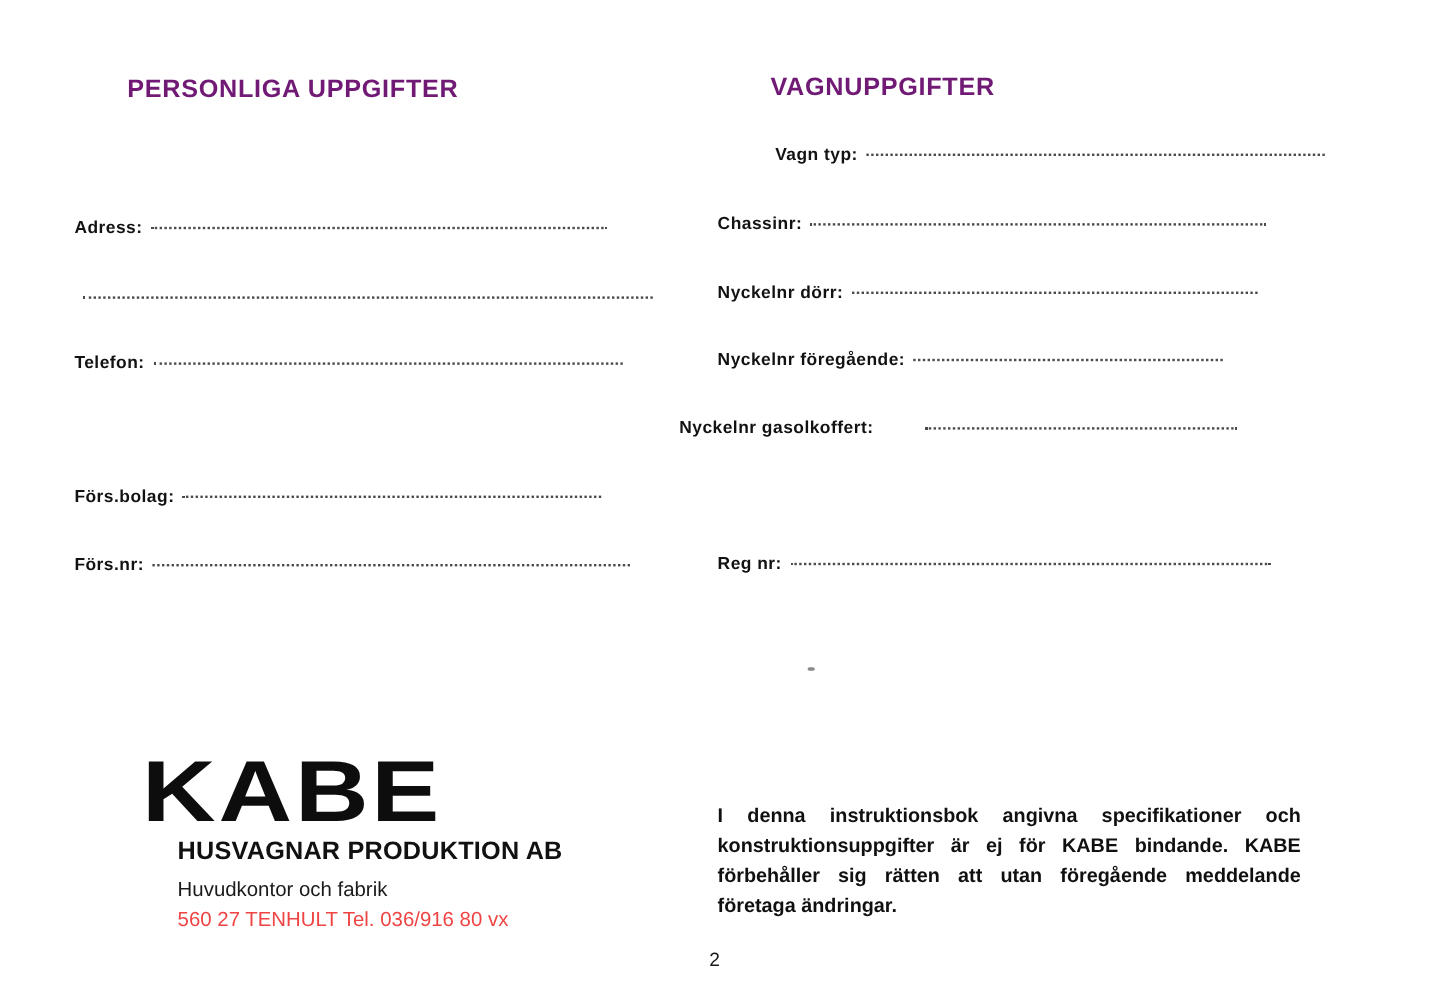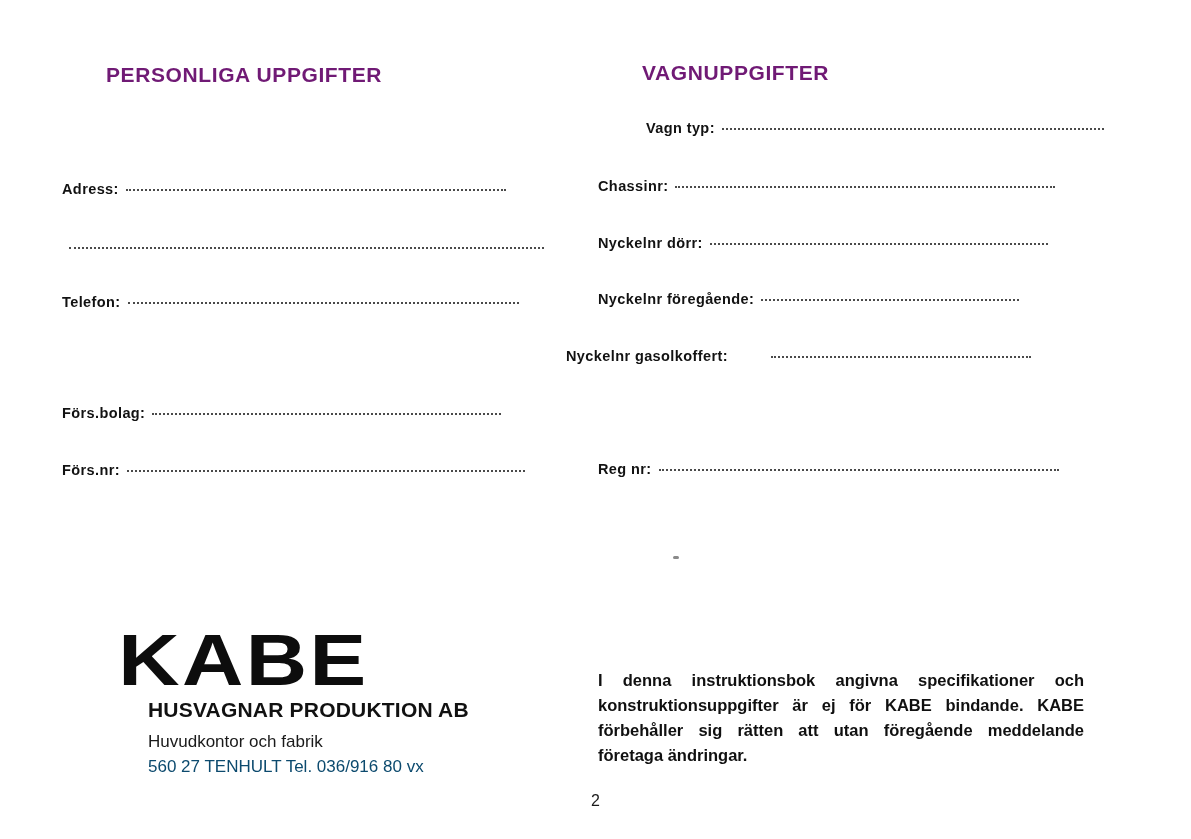--- a/index.html
+++ b/index.html
@@ -110,21 +110,21 @@
     margin-top: 6px;
   }
   .logo-sub2 {
     font-size: 17px;
     color: #1a1a1a;
     margin-top: 10px;
     font-weight: normal;
   }
   .logo-sub3 {
     font-size: 17px;
-    color: #0c4a6e;
+    color: #ef4444;
     margin-top: 5px;
     font-weight: normal;
   }
 
   
   #disclaimer {
     position: absolute;
     left: 598px;
     top: 668px;
     width: 486px;

